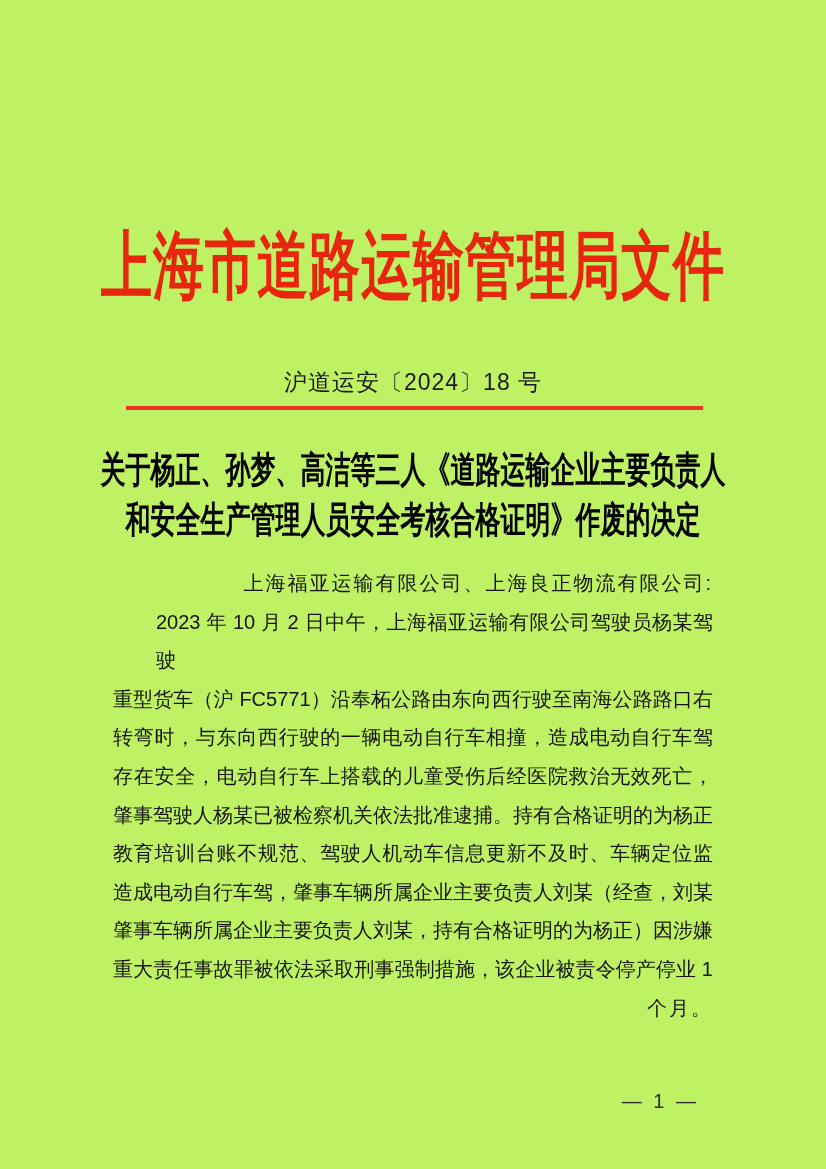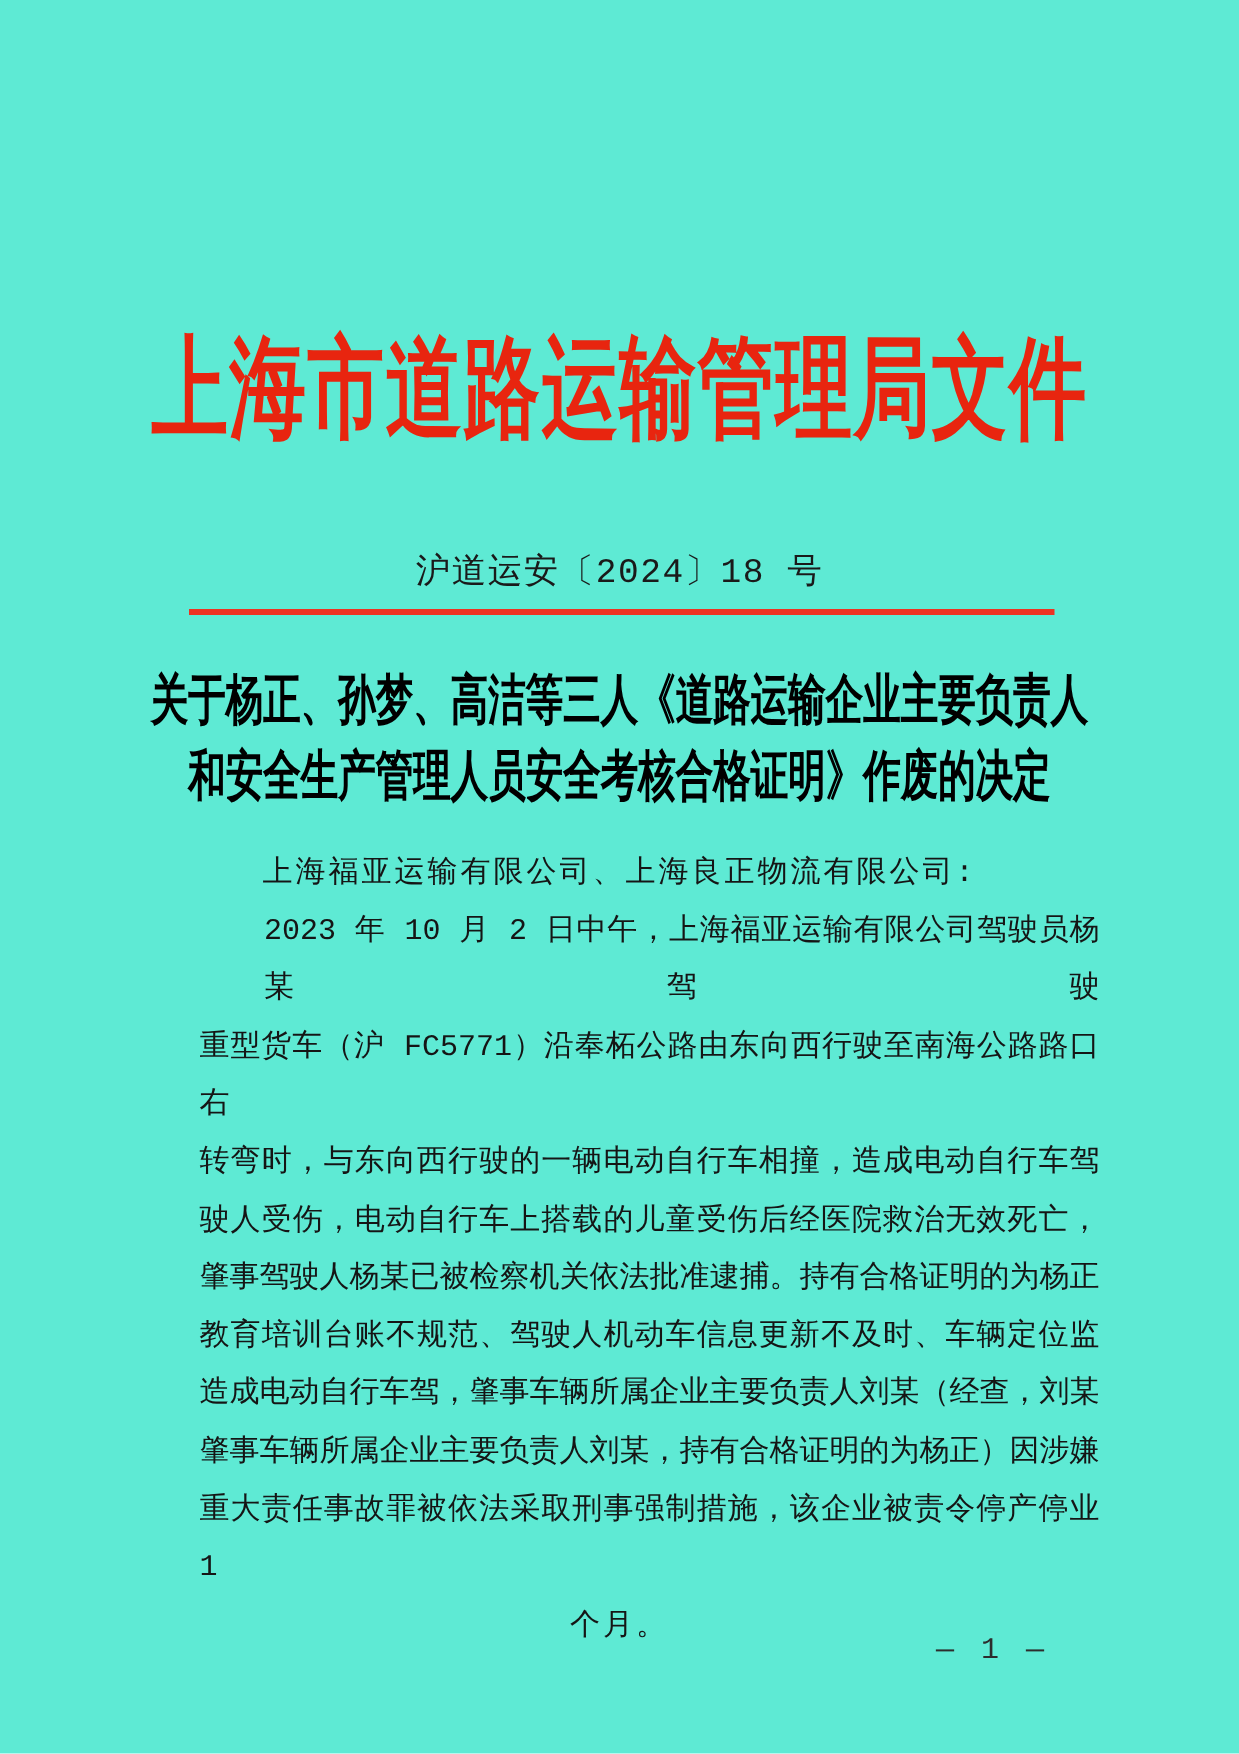--- a/index.html
+++ b/index.html
@@ -4,23 +4,23 @@
 <style>
   html, body {
     margin: 0;
     padding: 0;
     background: #ffffff;
   }
   .page {
     position: relative;
     width: 826px;
     height: 1169px;
-    background: #5eead4;
+    background: #bef264;
     overflow: hidden;
-    font-family: Liberation Mono, monospace;
+    font-family: Liberation Sans, sans-serif;
     color: #151515;
   }
   
   .agency-title {
     position: absolute;
     top: 229px;
     left: 0;
     width: 826px;
     text-align: center;
     font-size: 51px;
@@ -76,24 +76,23 @@
     line-height: 38.6px;
     color: #151515;
   }
   .body-line {
     width: 600px;
   }
   .body-line.just {
     text-align: justify;
     text-align-last: justify;
     text-justify: inter-character;
-    margin-left: 20px;
   }
   .body-line.natural {
-    text-align: center;
+    text-align: right;
     letter-spacing: 2px;
   }
   .body-line.indent {
     padding-left: 43px;
     width: 557px;
   }
   
   .page-number {
     position: absolute;
     top: 1089px;
@@ -121,21 +120,21 @@
     <div>关于杨正、孙梦、高洁等三人《道路运输企业主要负责人</div>
     <div>和安全生产管理人员安全考核合格证明》作废的决定</div>
   </div>
 
   <div class="body-block">
     <div class="body-line natural">上海福亚运输有限公司、上海良正物流有限公司:</div>
     <div id="para-lines">
         <div class="body-line just indent">2023 年 10 月 2 日中午，上海福亚运输有限公司驾驶员杨某驾驶</div>
         <div class="body-line just">重型货车（沪 FC5771）沿奉柘公路由东向西行驶至南海公路路口右</div>
         <div class="body-line just">转弯时，与东向西行驶的一辆电动自行车相撞，造成电动自行车驾</div>
-        <div class="body-line just">驶人受伤，电动自行车上搭载的儿童受伤后经医院救治无效死亡，</div>
+        <div class="body-line just">存在安全，电动自行车上搭载的儿童受伤后经医院救治无效死亡，</div>
         <div class="body-line just">肇事驾驶人杨某已被检察机关依法批准逮捕。持有合格证明的为杨正</div>
         <div class="body-line just">教育培训台账不规范、驾驶人机动车信息更新不及时、车辆定位监</div>
         <div class="body-line just">造成电动自行车驾，肇事车辆所属企业主要负责人刘某（经查，刘某</div>
         <div class="body-line just">肇事车辆所属企业主要负责人刘某，持有合格证明的为杨正）因涉嫌</div>
         <div class="body-line just">重大责任事故罪被依法采取刑事强制措施，该企业被责令停产停业 1</div>
         <div class="body-line natural">个月。</div>
       </div>
   </div>
 
   <div class="page-number">— 1 —</div>

